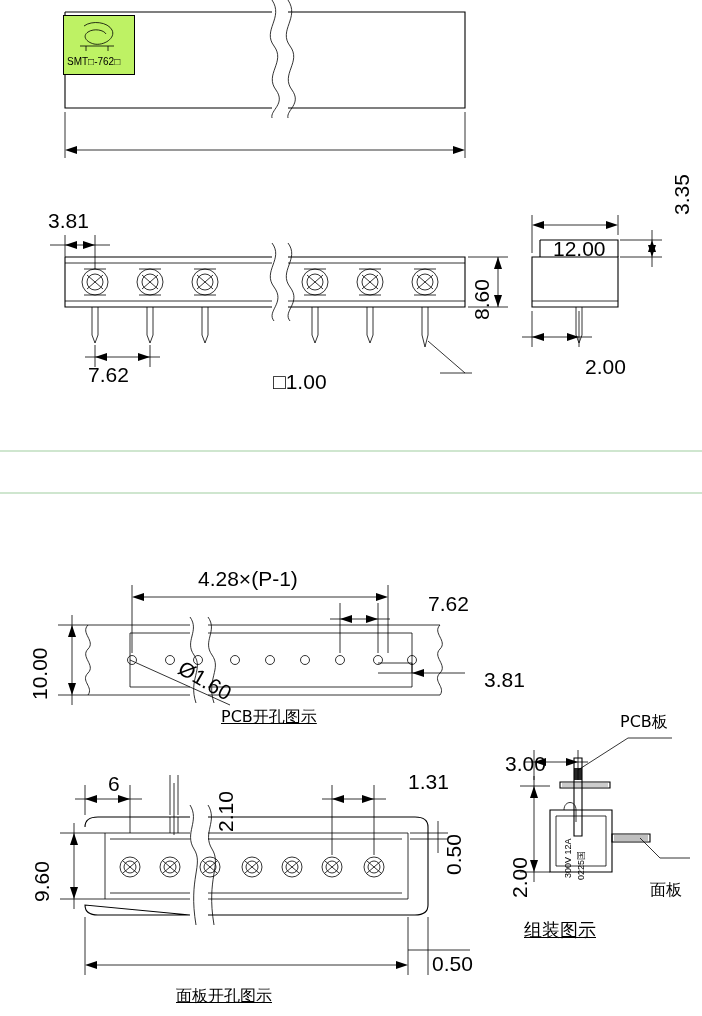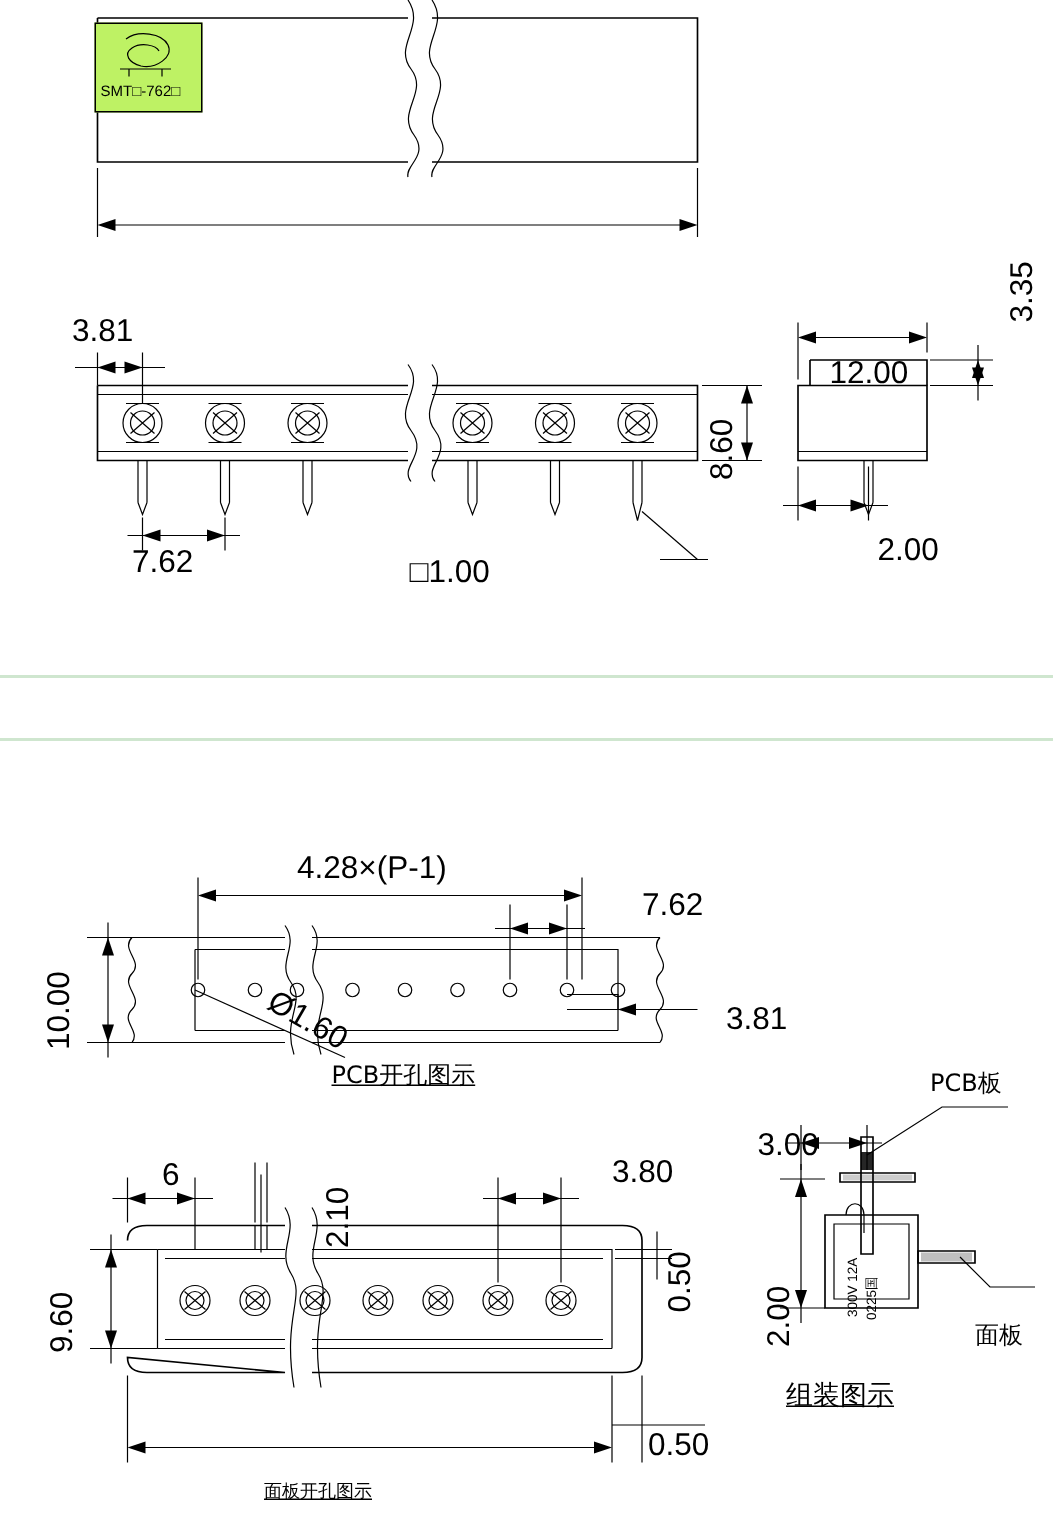--- a/index.html
+++ b/index.html
@@ -258,25 +258,25 @@
     <path class="st-dim" d="M55,142 L55,200 M378,142 L378,200"></path>
     <path class="st-dim" d="M62,190 L372,190"></path>
     <path class="fillblk" d="M55,190 L67,186 L67,194 Z"></path>
     <path class="fillblk" d="M378,190 L366,186 L366,194 Z"></path>
 
     <path class="st-dim" d="M398,142 L398,200 M378,175 L440,175"></path>
   </svg>
 
   <div class="abs dim" style="left:108px;top:772px;">6</div>
   <div class="abs dim rot90" style="left:214px;top:832px;">2.10</div>
-  <div class="abs dim" style="left:408px;top:770px;">3.80</div>
+  <div class="abs dim" style="left:408px;top:770px;">1.31</div>
   <div class="abs dim rot90" style="left:30px;top:902px;">9.60</div>
   <div class="abs dim rot90" style="left:442px;top:875px;">0.50</div>
   <div class="abs dim" style="left:432px;top:952px;">0.50</div>
-  <div class="abs cn cn-u" style="left:176px;top:986px;font-size:12px;">面板开孔图示</div>
+  <div class="abs cn cn-u" style="left:176px;top:986px;font-size:16px;">面板开孔图示</div>
 
   <svg class="abs" style="left:490px;top:730px;" width="200" height="200">
 
     <path class="st" d="M84,28 L92,28 L92,106 L84,106 Z"></path>
     <path class="fillblk" d="M84,38 L92,38 L92,50 L84,50 Z" opacity="0.85"></path>
 
     <path class="st" d="M70,52 L120,52 L120,58 L70,58 Z" fill="#fff"></path>
     <path class="fillblk" d="M72,53 L118,53 L118,57 L72,57 Z" opacity="0.2"></path>
 
     <path class="st" d="M60,80 L60,142 L122,142 L122,80 Z" fill="#fff"></path>

